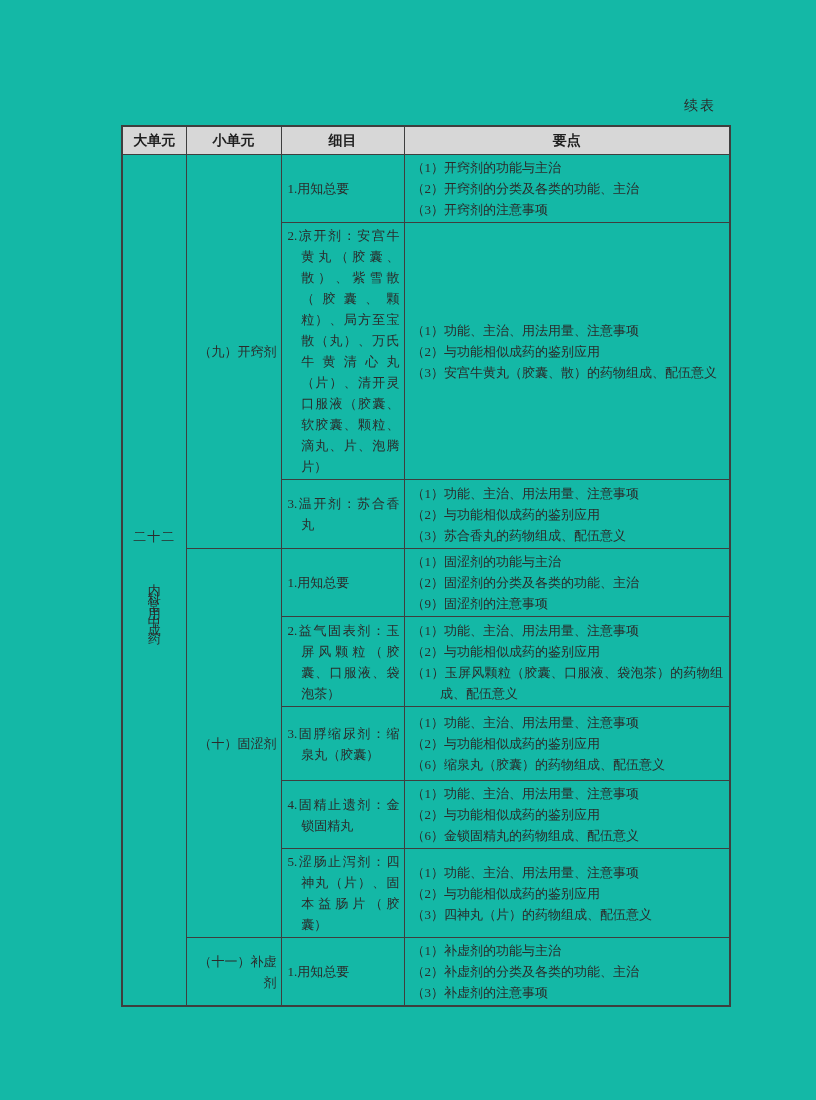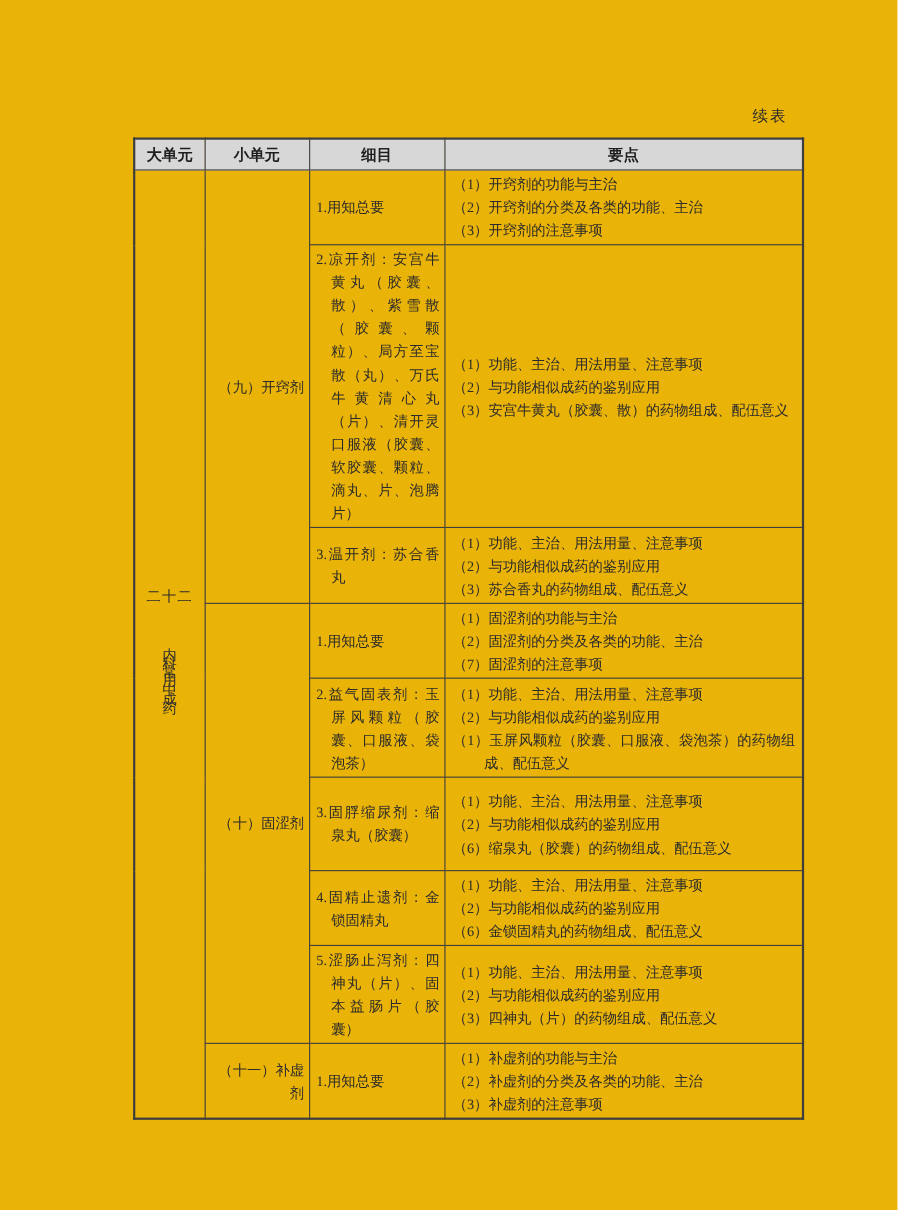--- a/index.html
+++ b/index.html
@@ -9,21 +9,21 @@
     width: 816px;
     height: 1100px;
     font-family: "Liberation Serif", "DejaVu Serif", serif;
     color: #2b2b2b;
     overflow: hidden;
   }
   .page {
     position: relative;
     width: 816px;
     height: 1100px;
-    background: #eab308;
+    background: #14b8a6;
   }
   .continued {
     position: absolute;
     top: 97px;
     left: 107px;
     width: 609px;
     text-align: right;
     font-size: 14px;
     letter-spacing: 2px;
     color: #2b2b2b;
@@ -154,34 +154,34 @@
       <tr style="height:67px">
         <td class="c-sub" rowspan="5">
           <div>（十）固涩剂</div>
         </td>
         <td class="c-item">
           <div class="item">1.用知总要</div>
         </td>
         <td class="c-points">
           <div class="pt">（1）固涩剂的功能与主治</div>
           <div class="pt">（2）固涩剂的分类及各类的功能、主治</div>
-          <div class="pt">（7）固涩剂的注意事项</div>
+          <div class="pt">（9）固涩剂的注意事项</div>
         </td>
       </tr>
       <tr style="height:90px">
         <td class="c-item">
           <div class="item">2.益气固表剂：玉屏风颗粒（胶囊、口服液、袋泡茶）</div>
         </td>
         <td class="c-points">
           <div class="pt">（1）功能、主治、用法用量、注意事项</div>
           <div class="pt">（2）与功能相似成药的鉴别应用</div>
           <div class="pt">（1）玉屏风颗粒（胶囊、口服液、袋泡茶）的药物组成、配伍意义</div>
         </td>
       </tr>
-      <tr style="height:85px">
+      <tr style="height:74px">
         <td class="c-item">
           <div class="item">3.固脬缩尿剂：缩泉丸（胶囊）</div>
         </td>
         <td class="c-points">
           <div class="pt">（1）功能、主治、用法用量、注意事项</div>
           <div class="pt">（2）与功能相似成药的鉴别应用</div>
           <div class="pt">（6）缩泉丸（胶囊）的药物组成、配伍意义</div>
         </td>
       </tr>
       <tr style="height:67px">

